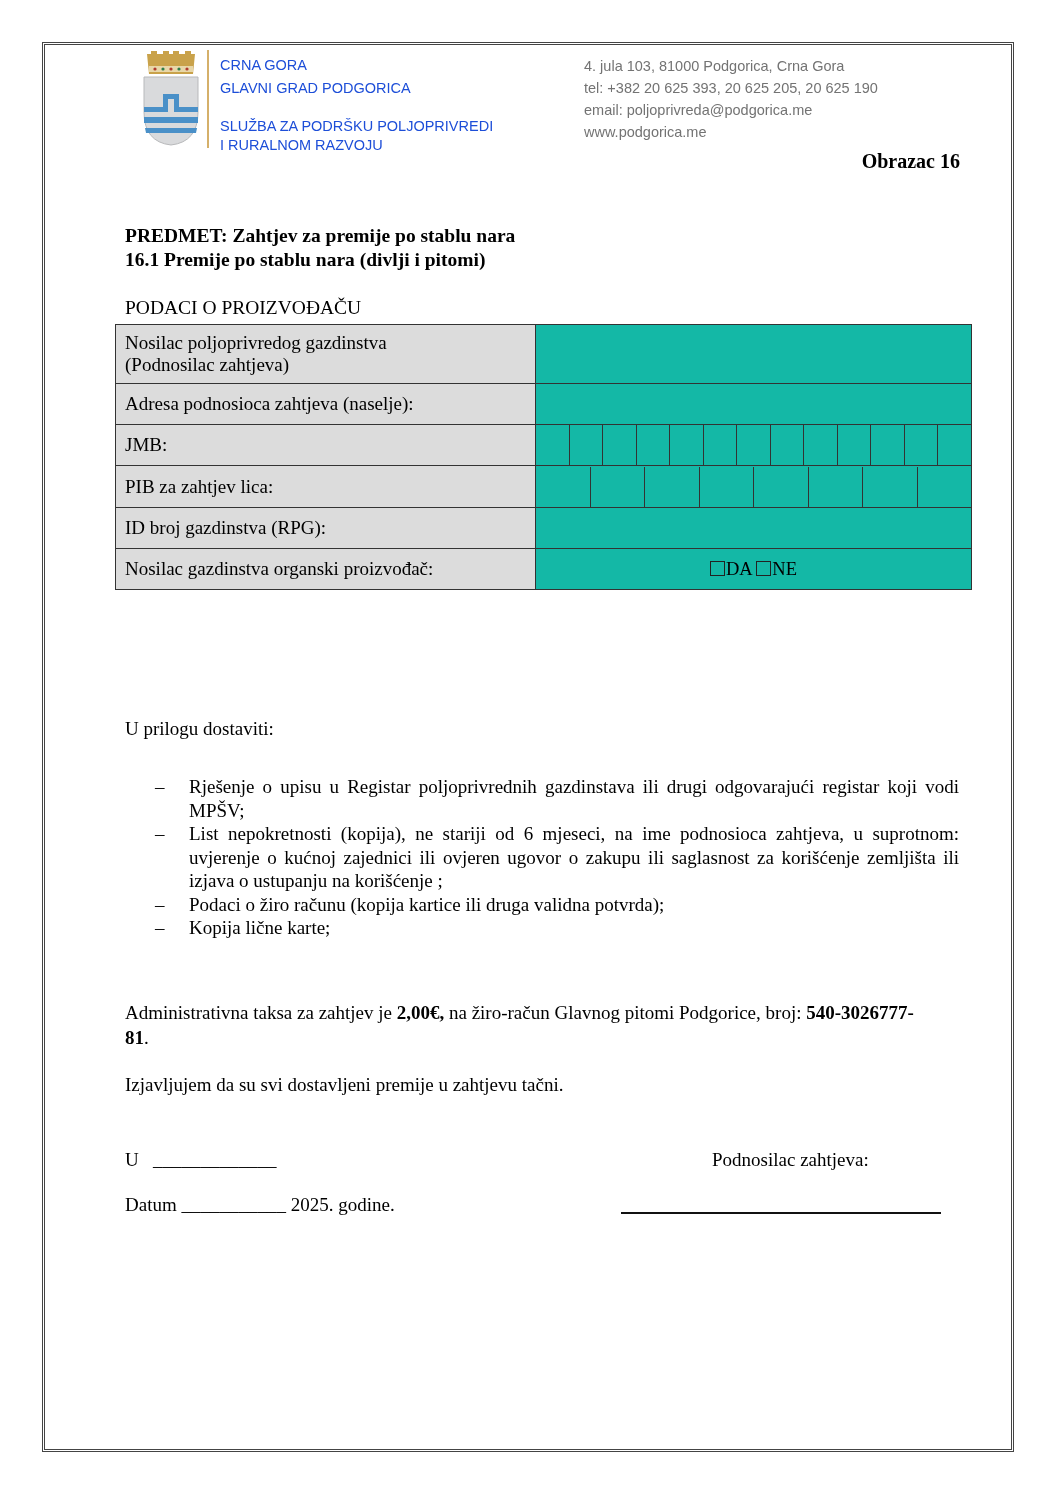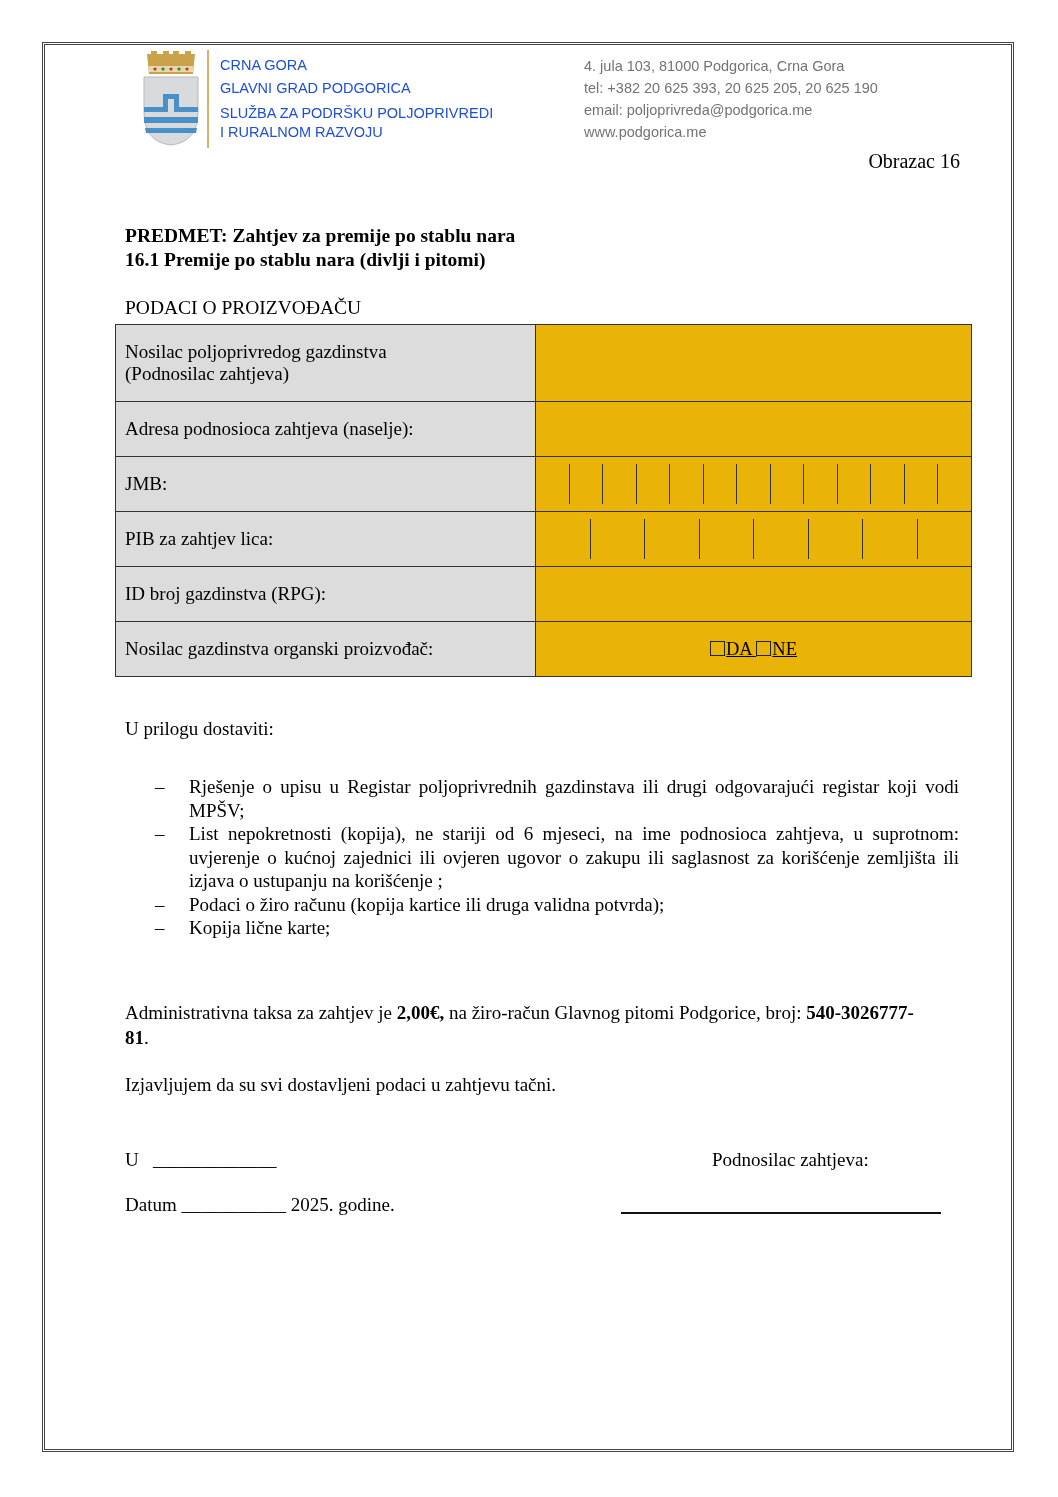--- a/index.html
+++ b/index.html
@@ -6,34 +6,34 @@
   body { width:1058px; height:1497px; position:relative; overflow:hidden; font-family:"Liberation Serif", serif; color:#000; }
 
   .page-border { position:absolute; left:42px; top:42px; width:972px; height:1410px; border:3px double #444; box-sizing:border-box; }
 
   .logo { position:absolute; left:141px; top:50px; width:60px; height:96px; }
   .logo-sep { position:absolute; left:207px; top:50px; width:2px; height:98px; background:#d5b06a; }
 
   .org { position:absolute; left:220px; top:55px; font-family:"Liberation Sans", sans-serif; font-size:14.5px; color:#1d4ed8; line-height:20px; }
   .org div { white-space:nowrap; }
   .org .l1 { margin-bottom:3px; }
-  .org .l2 { margin-bottom:6px; }
+  .org .l2 { margin-bottom:19px; }
   .org .l3, .org .l4 { line-height:19px; }
 
   .contact { position:absolute; left:584px; top:55px; font-family:"Liberation Sans", sans-serif; font-size:14.5px; color:#737373; line-height:22px; white-space:nowrap; }
 
-  .form-no { position:absolute; right:98px; top:150px; font-weight:normal; font-size:20px; }
+  .form-no { position:absolute; right:98px; top:150px; font-weight:bold; font-size:20px; }
 
   .subject { position:absolute; left:125px; top:224px; font-weight:bold; font-size:19.5px; line-height:24px; }
   .section-title { position:absolute; left:125px; top:297px; font-size:19.5px; }
 
   table.producer { position:absolute; left:115px; top:324px; width:857px; border-collapse:collapse; font-size:19px; }
   table.producer td { border:1.5px solid #333; padding:0; vertical-align:middle; }
-  table.producer td.label { width:401px; background:#dcdcdc; padding:16px 9px; line-height:22px; }
-  table.producer td.value { background:#eab308;text-decoration:underline; }
+  table.producer td.label { width:401px; background:#dcdcdc; padding:7px 9px; line-height:22px; }
+  table.producer td.value { background:#14b8a6; }
   .grid { display:flex; height:100%; }
   .grid span { flex:1; border-left:1.5px solid #333; height:40px; }
   .grid span:first-child { border-left:none; }
   .choice { text-align:center; font-size:18.5px; }
   .box { display:inline-block; width:13px; height:13px; border:1px solid #222; vertical-align:-1px; margin-right:1px; }
 
   .attach-title { position:absolute; left:125px; top:718px; font-size:19px; }
   ul.attach { position:absolute; left:125px; top:775px; width:834px; margin:0; padding:0; list-style:none; font-size:19px; line-height:23.5px; }
   ul.attach li { position:relative; padding-left:64px; text-align:justify; text-align-last:left; }
   ul.attach li .dash { position:absolute; left:30px; top:0; }
@@ -154,18 +154,18 @@
 <div class="attach-title">U prilogu dostaviti:</div>
 <ul class="attach">
   <li><span class="dash">–</span><span>Rješenje o upisu u Registar poljoprivrednih gazdinstava ili drugi odgovarajući registar koji vodi MPŠV;</span></li>
   <li><span class="dash">–</span><span>List nepokretnosti (kopija), ne stariji od 6 mjeseci, na ime podnosioca zahtjeva, u suprotnom: uvjerenje o kućnoj zajednici ili ovjeren ugovor o zakupu ili saglasnost za korišćenje zemljišta ili izjava o ustupanju na korišćenje  ;</span></li>
   <li><span class="dash">–</span><span>Podaci o žiro računu (kopija kartice ili druga validna potvrda);</span></li>
   <li><span class="dash">–</span><span>Kopija lične karte;</span></li>
 </ul>
 
 <div class="fee"><span>Administrativna taksa za zahtjev je </span><b>2,00€,</b><span> na žiro-račun Glavnog pitomi Podgorice, broj: </span><b>540-3026777-81</b><span>.</span></div>
 
-<div class="declare">Izjavljujem da su svi dostavljeni podaci u zahtjevu tačni.</div>
+<div class="declare">Izjavljujem da su svi dostavljeni premije u zahtjevu tačni.</div>
 
 <div class="place"><span>U</span>&nbsp;&nbsp;&nbsp;<span>_____________</span></div>
 <div class="applicant">Podnosilac zahtjeva:</div>
 <div class="date"><span>Datum</span> <span>___________</span> <span>2025. godine.</span></div>
 <div class="sigline"></div>
 
 </body></html>

